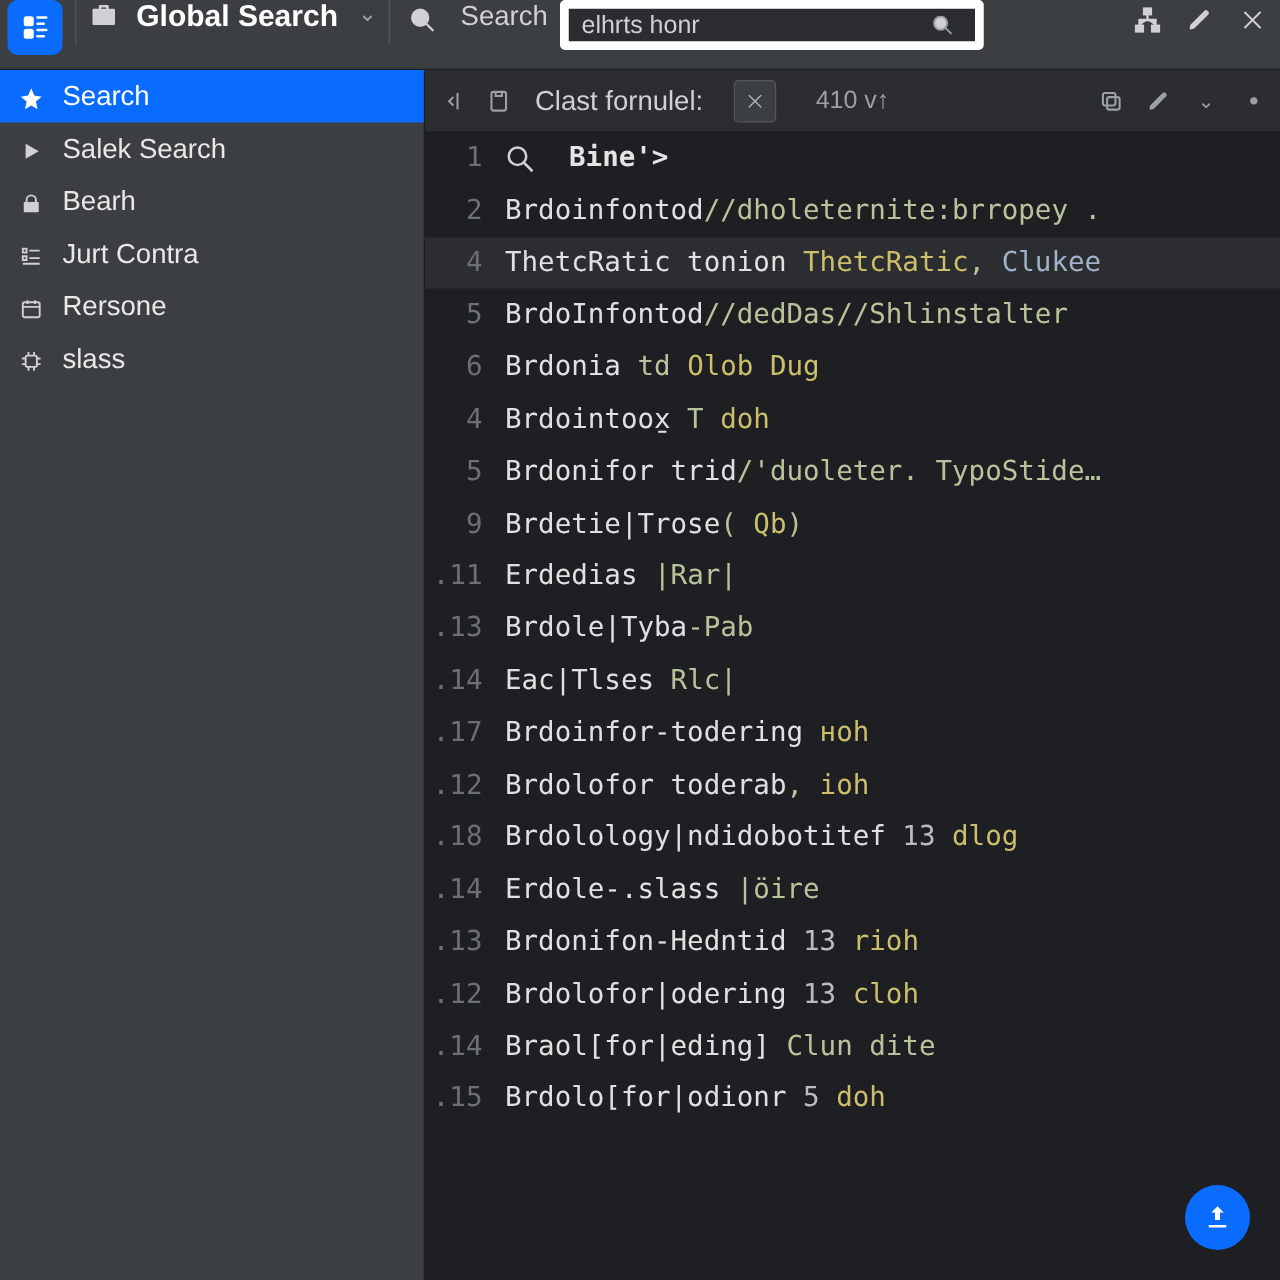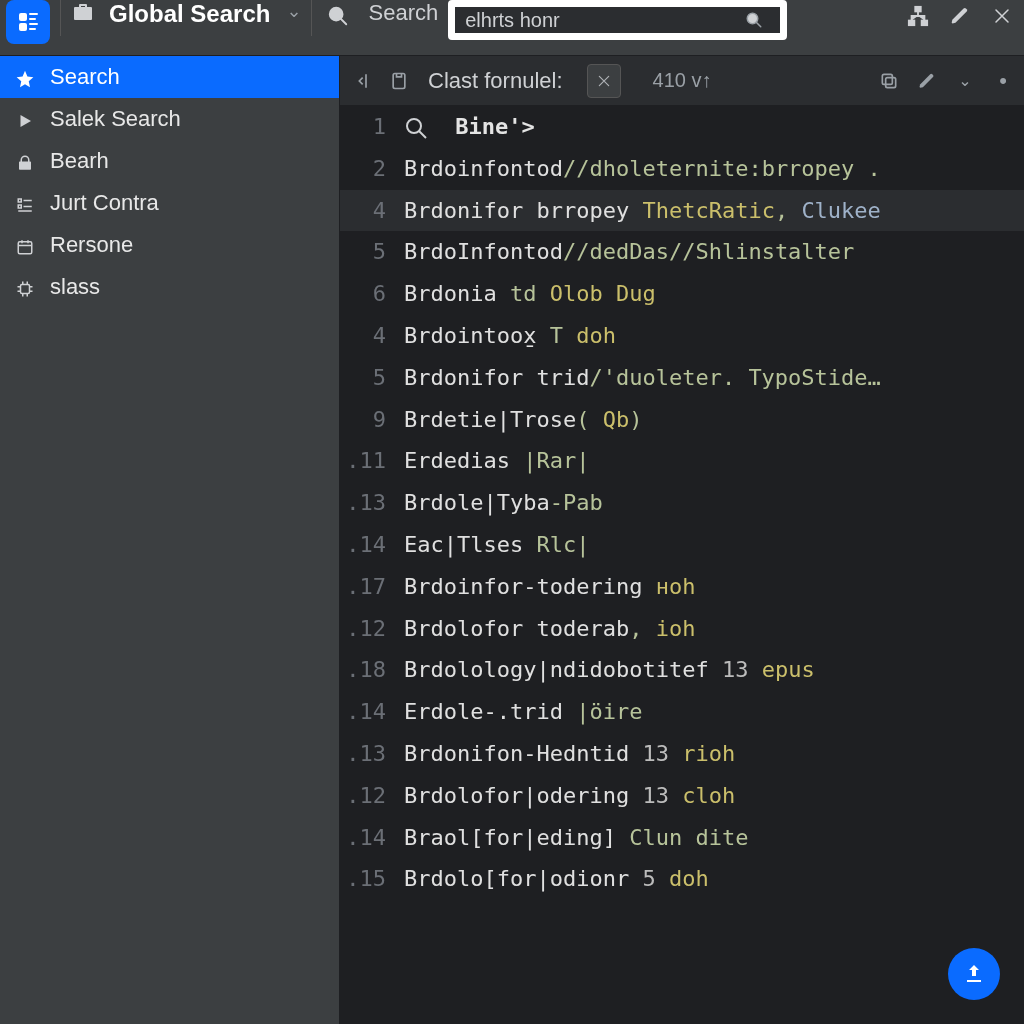--- a/index.html
+++ b/index.html
@@ -251,21 +251,21 @@
                 <line x1="15" y1="15" x2="22" y2="22"></line>
               </svg>
             </span> <span class="headline">Bine'&gt;</span></div>
         </div>
         <div class="row">
           <div class="gutter">2</div>
           <div class="code"><span class="kw">Brdoinfontod</span>//dholeternite:brropey .</div>
         </div>
         <div class="row hl">
           <div class="gutter">4</div>
-          <div class="code"><span class="kw">Brdonifor brropey</span> <span class="hi1">ThetcRatic</span>, <span class="hi2">Clukee</span> </div>
+          <div class="code"><span class="kw">ThetcRatic tonion</span> <span class="hi1">ThetcRatic</span>, <span class="hi2">Clukee</span> </div>
         </div>
         <div class="row">
           <div class="gutter">5</div>
           <div class="code"><span class="kw">BrdoInfontod</span>//dedDas//Shlinstalter </div>
         </div>
         <div class="row">
           <div class="gutter">6</div>
           <div class="code"><span class="kw">Brdonia</span> td <span class="hi1">Olob</span> <span class="hi1">Dug</span></div>
         </div>
         <div class="row">
@@ -295,25 +295,25 @@
         <div class="row">
           <div class="gutter">.17</div>
           <div class="code"><span class="kw">Brdoinfor-todering</span>  <span class="hi1">нoh</span></div>
         </div>
         <div class="row">
           <div class="gutter">.12</div>
           <div class="code"><span class="kw">Brdolofor toderab</span>, <span class="hi1">ioh</span></div>
         </div>
         <div class="row">
           <div class="gutter">.18</div>
-          <div class="code"><span class="kw">Brdolology|ndidobotitef</span> <span class="num">13</span>  <span class="hi1">epus</span></div>
+          <div class="code"><span class="kw">Brdolology|ndidobotitef</span> <span class="num">13</span>  <span class="hi1">dlog</span></div>
         </div>
         <div class="row">
           <div class="gutter">.14</div>
-          <div class="code"><span class="kw">Erdole-.trid</span> |öire</div>
+          <div class="code"><span class="kw">Erdole-.slass</span> |öire</div>
         </div>
         <div class="row">
           <div class="gutter">.13</div>
           <div class="code"><span class="kw">Brdonifon-Hedntid</span> <span class="num">13</span>  <span class="hi1">rioh</span></div>
         </div>
         <div class="row">
           <div class="gutter">.12</div>
           <div class="code"><span class="kw">Brdolofor|odering</span> <span class="num">13</span>  <span class="hi1">cloh</span></div>
         </div>
         <div class="row">

